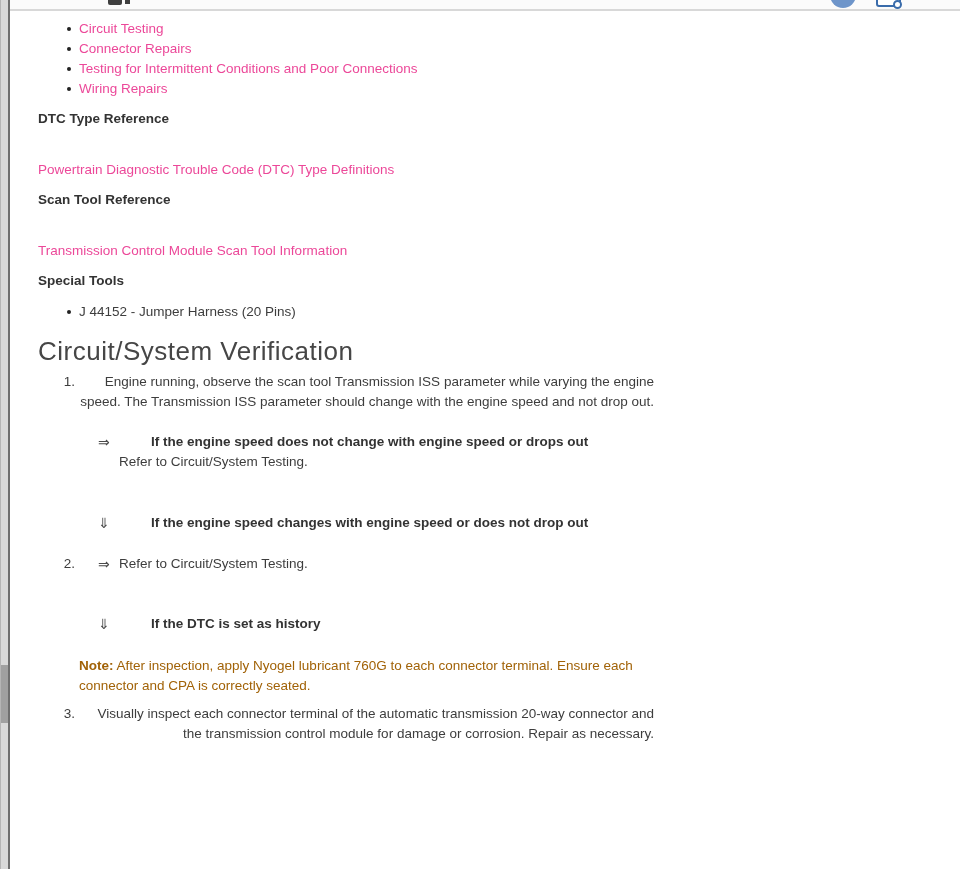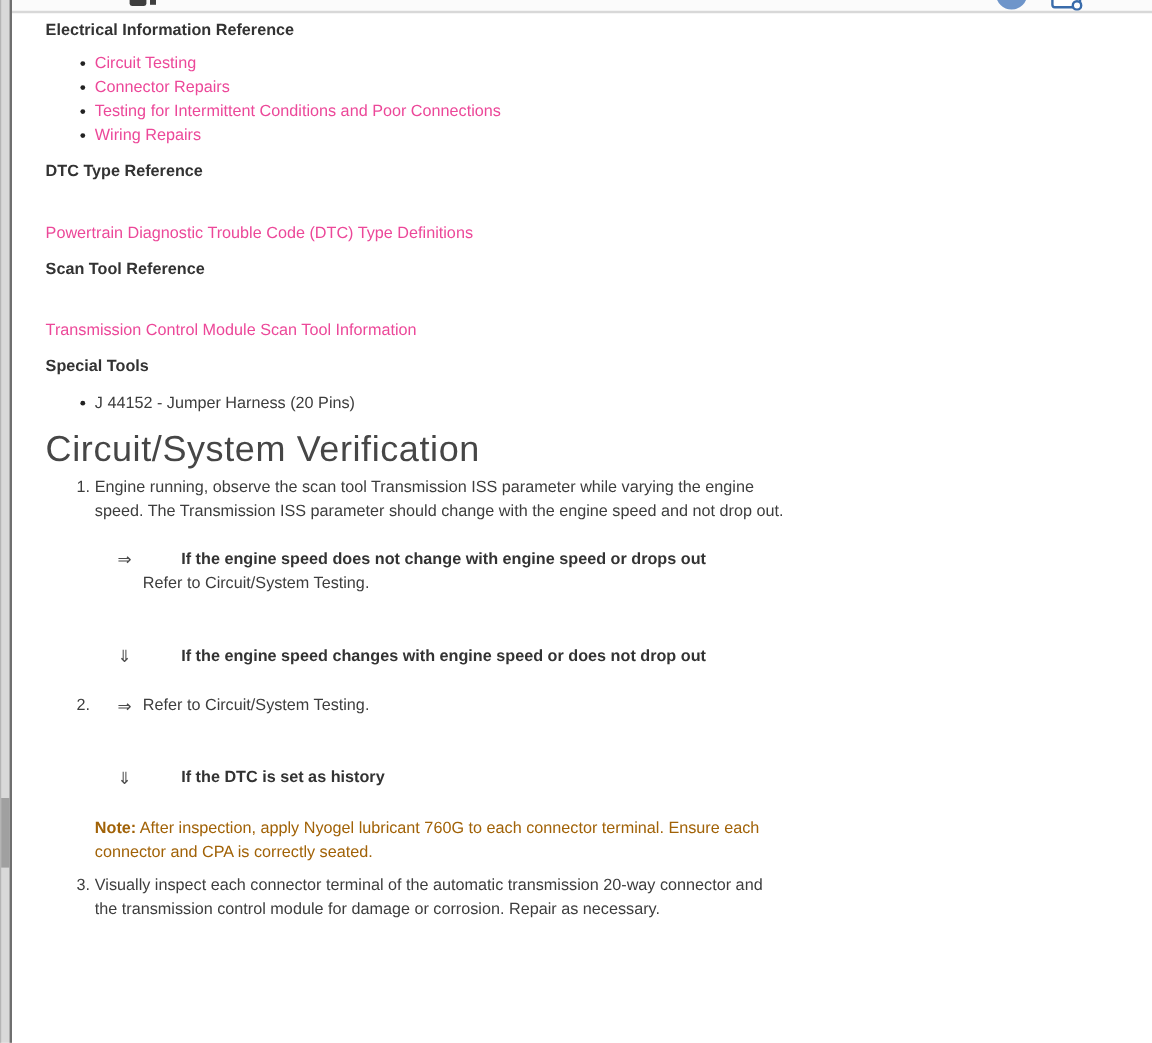--- a/index.html
+++ b/index.html
@@ -92,35 +92,35 @@
   ul.plain-list li { position: relative; line-height: 20px; }
   ul.plain-list li::before {
     content: "";
     position: absolute; left: -12px; top: 8px;
     width: 4px; height: 4px; border-radius: 50%;
     background: #222;
   }
 
   h1.big-title {
     margin-top: 10px;
-    font-size: 30px;
+    font-size: 26px;
     font-weight: 300;
     color: #464646;
     line-height: 38px;
     letter-spacing: 0.5px;
   }
 
   .steps { margin-top: 2px; }
   .step { position: relative; padding-left: 41px; max-width: 616px; }
   .step .num {
     position: absolute; left: 0; top: 0;
     width: 37px; text-align: right;
     color: #3d3d3d;
   }
-  .step .step-text { max-width: 575px; }
+  .step .step-text { max-width: 575px; text-align: right; }
 
   .branch { display: flex; margin-left: 19px; }
   .branch .arrow {
     width: 21px; flex: none;
     color: #4a4a4a;
     font-size: 14px;
   }
   .branch .cond { font-weight: bold; color: #333; padding-left: 32px; }
   .branch .action { font-weight: normal; color: #3d3d3d; }
   .bm20 { margin-top: 20px; }
@@ -148,21 +148,20 @@
   <div class="title-frag"></div>
   <div class="title-frag2"></div>
   <div class="icon-avatar"></div>
   <div class="icon-printer">
     <div class="badge"></div>
   </div>
 </div>
 
 <div class="content">
 
-  <h3 class="ref-heading mt4">Electrical Information Reference</h3>
 
   <ul class="plain-list mt8">
     <li>
       <a class="doc-link">Circuit Testing</a></li>
     <li>
       <a class="doc-link">Connector Repairs</a></li>
     <li>
       <a class="doc-link">Testing for Intermittent Conditions and Poor Connections</a></li>
     <li>
       <a class="doc-link">Wiring Repairs</a></li>

